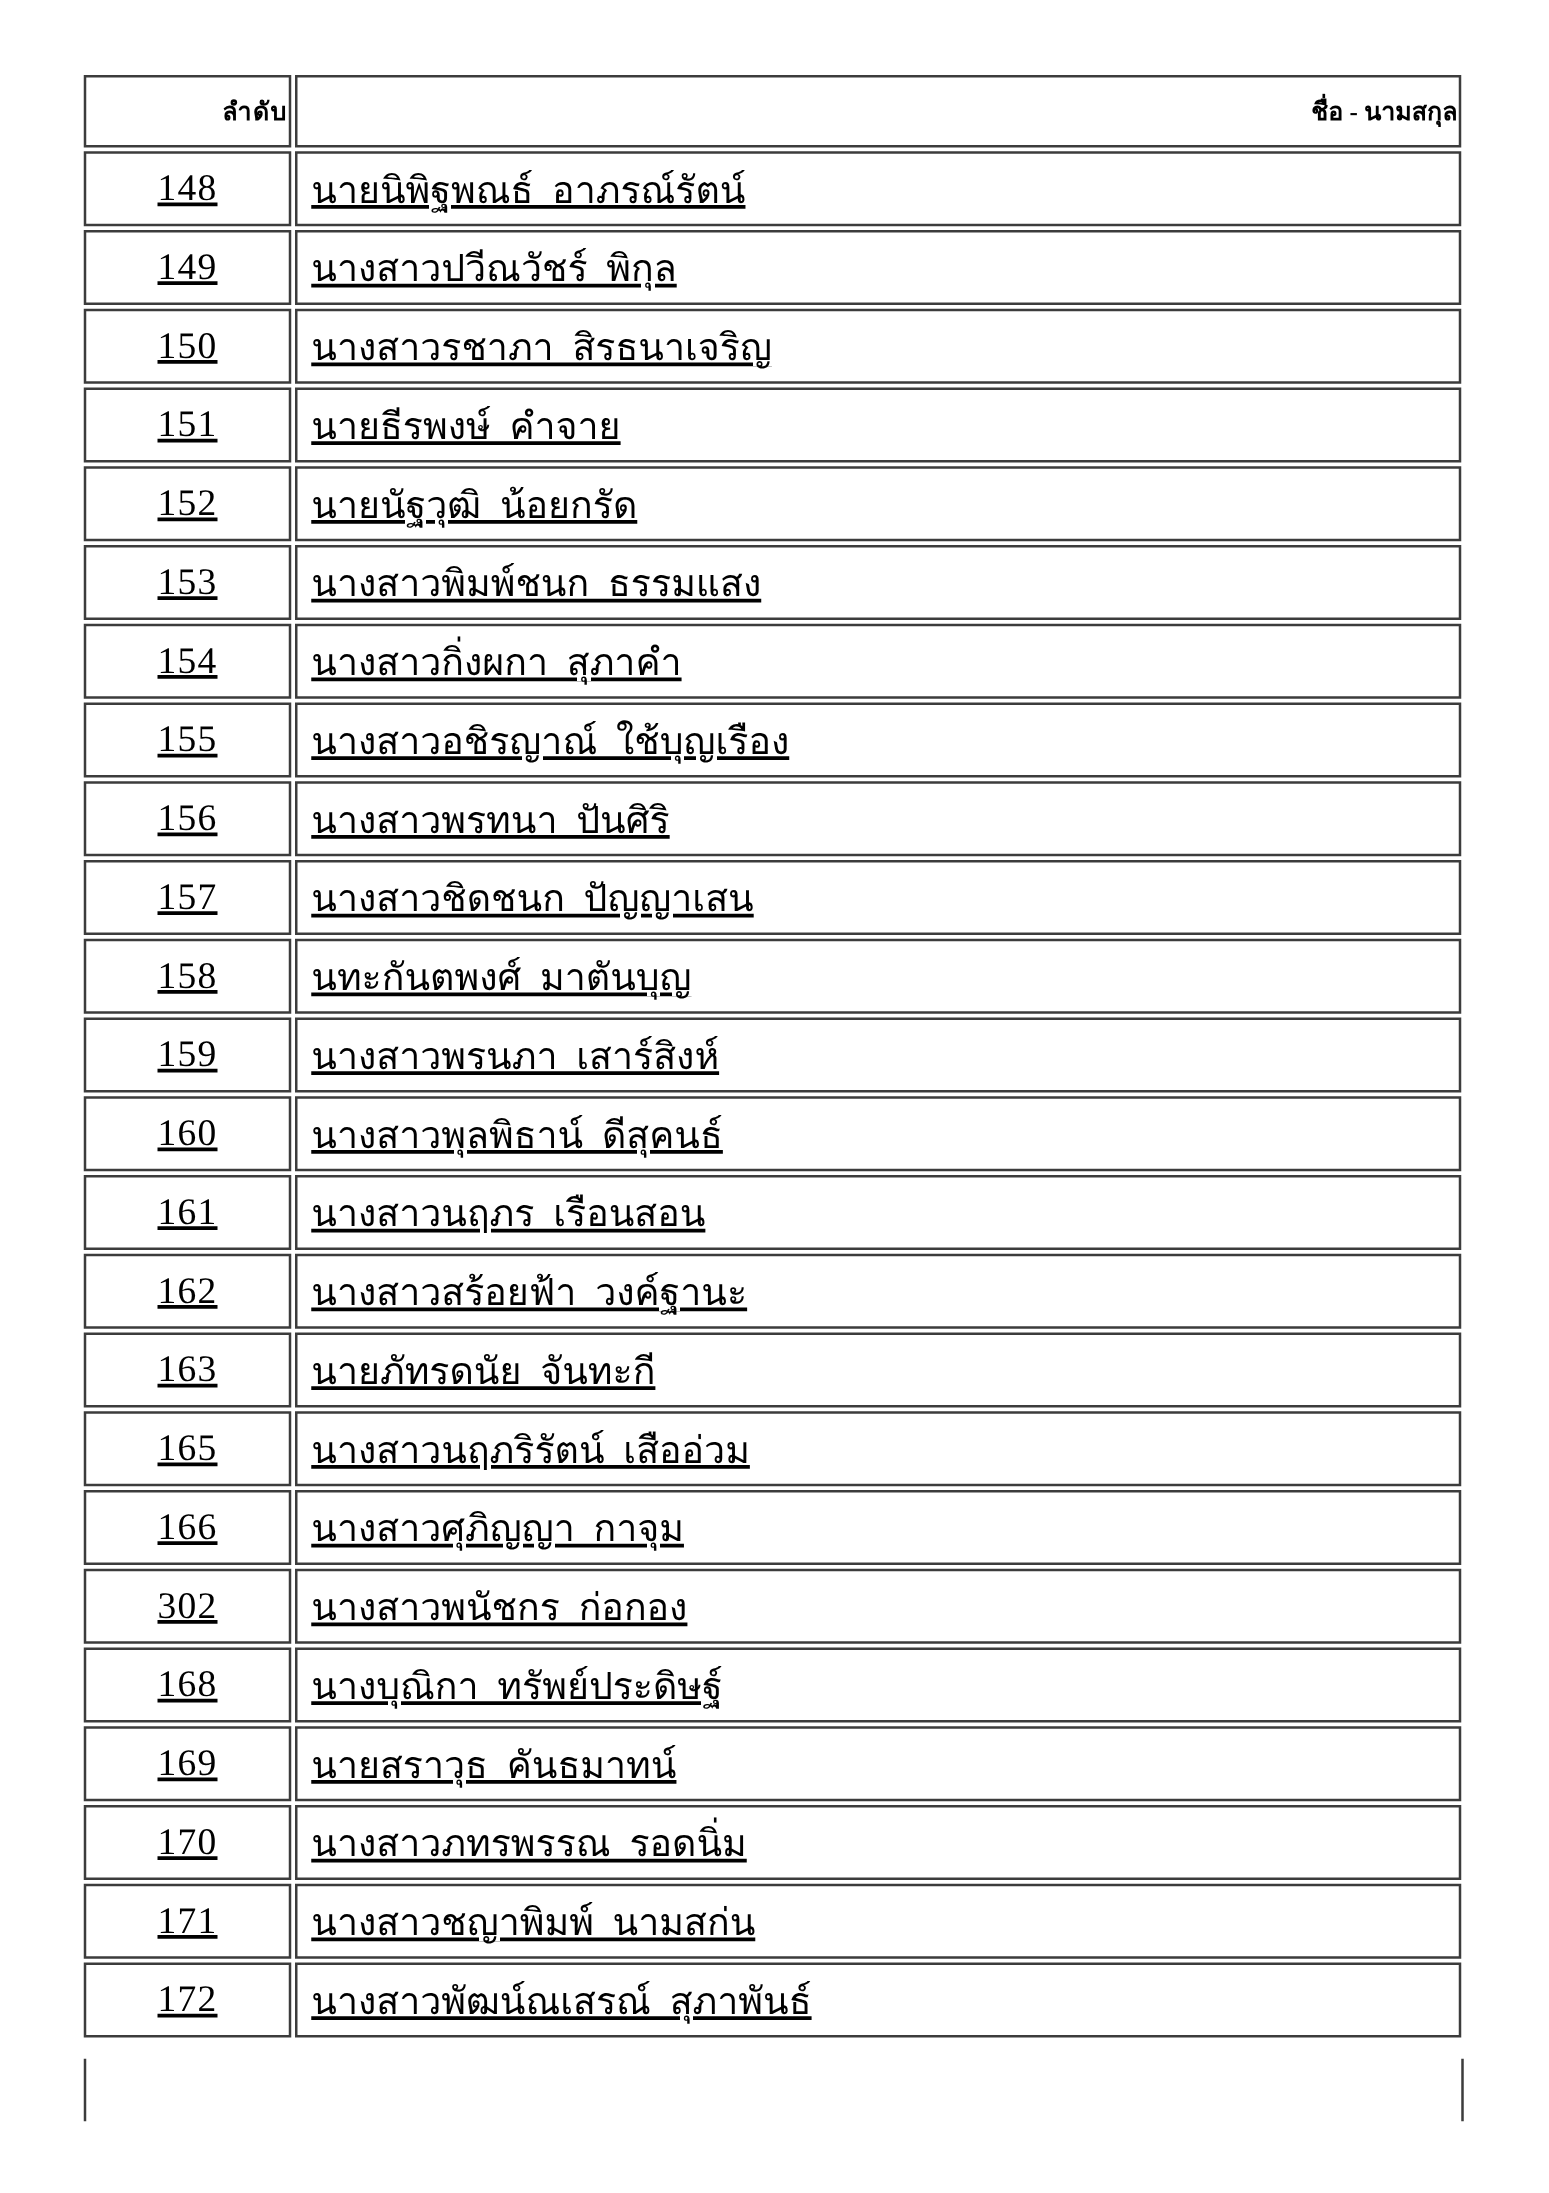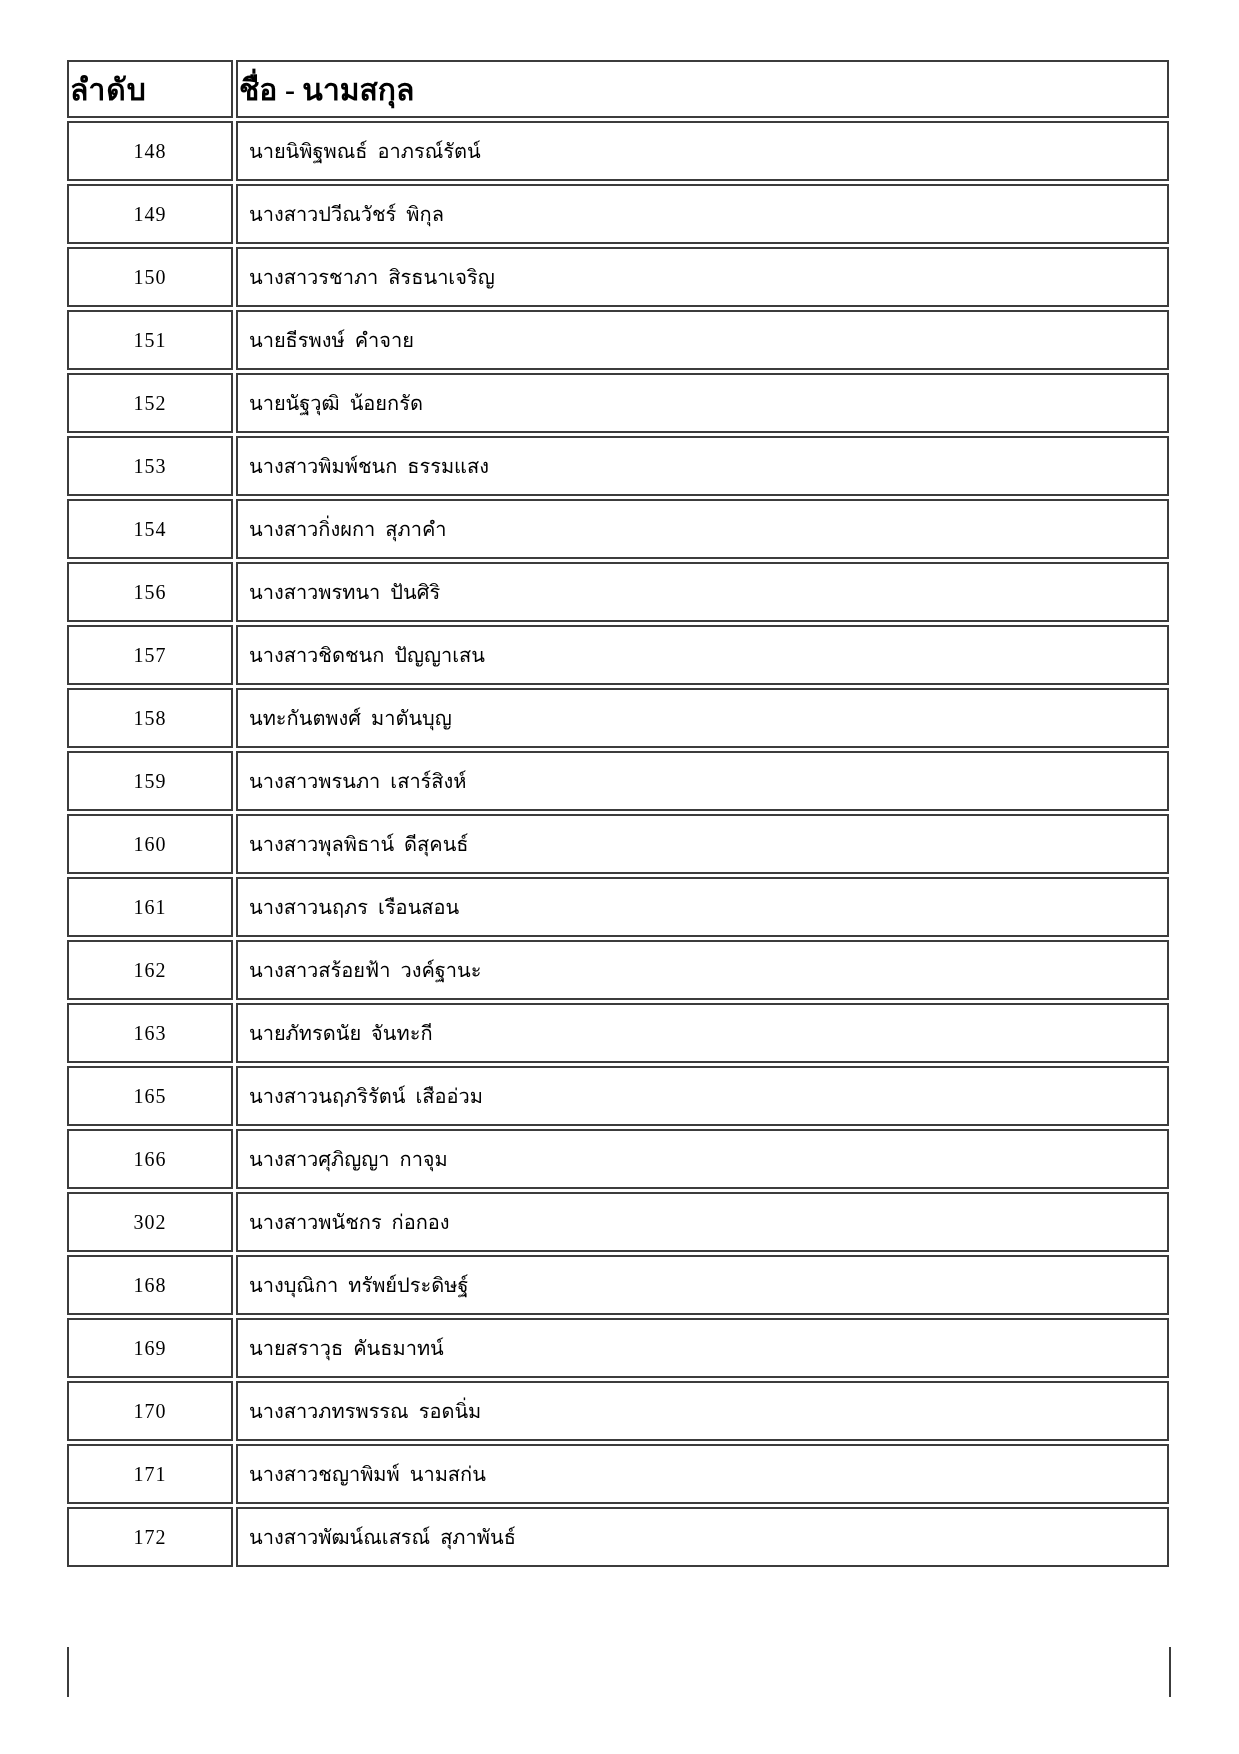--- a/index.html
+++ b/index.html
@@ -29,28 +29,29 @@
   .doc-table col.col-name { width: auto; }
   .doc-table th,
   .doc-table td {
     border: 2px solid #3c3c3c;
     background: #ffffff;
     vertical-align: middle;
     overflow: hidden;
   }
   .doc-table th {
     height: 52px;
-    font-size: 30px;
+    font-size: 20px;
     font-weight: bold;
-    text-align: left;
+    text-align: right;
     white-space: pre-wrap;
   }
   .doc-table td {
     height: 54px;
-    font-size: 20px;
+    font-size: 30px;
+    text-decoration: underline;
   }
   .cell-no {
     text-align: center;
     font-family: "Liberation Serif", serif;
     letter-spacing: 1px;
   }
   .cell-name {
     text-align: left;
     padding-left: 11px;
     white-space: pre-wrap;
@@ -109,20 +110,24 @@
   <tr>
     <td class="cell-no">153</td>
     <td class="cell-name">นางสาวพิมพ์ชนก  ธรรมแสง</td>
   </tr>
 
   <tr>
     <td class="cell-no">154</td>
     <td class="cell-name">นางสาวกิ่งผกา  สุภาคำ</td>
   </tr>
 
+  <tr>
+    <td class="cell-no">155</td>
+    <td class="cell-name">นางสาวอชิรญาณ์  ใช้บุญเรือง</td>
+  </tr>
 
   <tr>
     <td class="cell-no">156</td>
     <td class="cell-name">นางสาวพรทนา  ปันศิริ</td>
   </tr>
 
   <tr>
     <td class="cell-no">157</td>
     <td class="cell-name">นางสาวชิดชนก  ปัญญาเสน</td>
   </tr>

